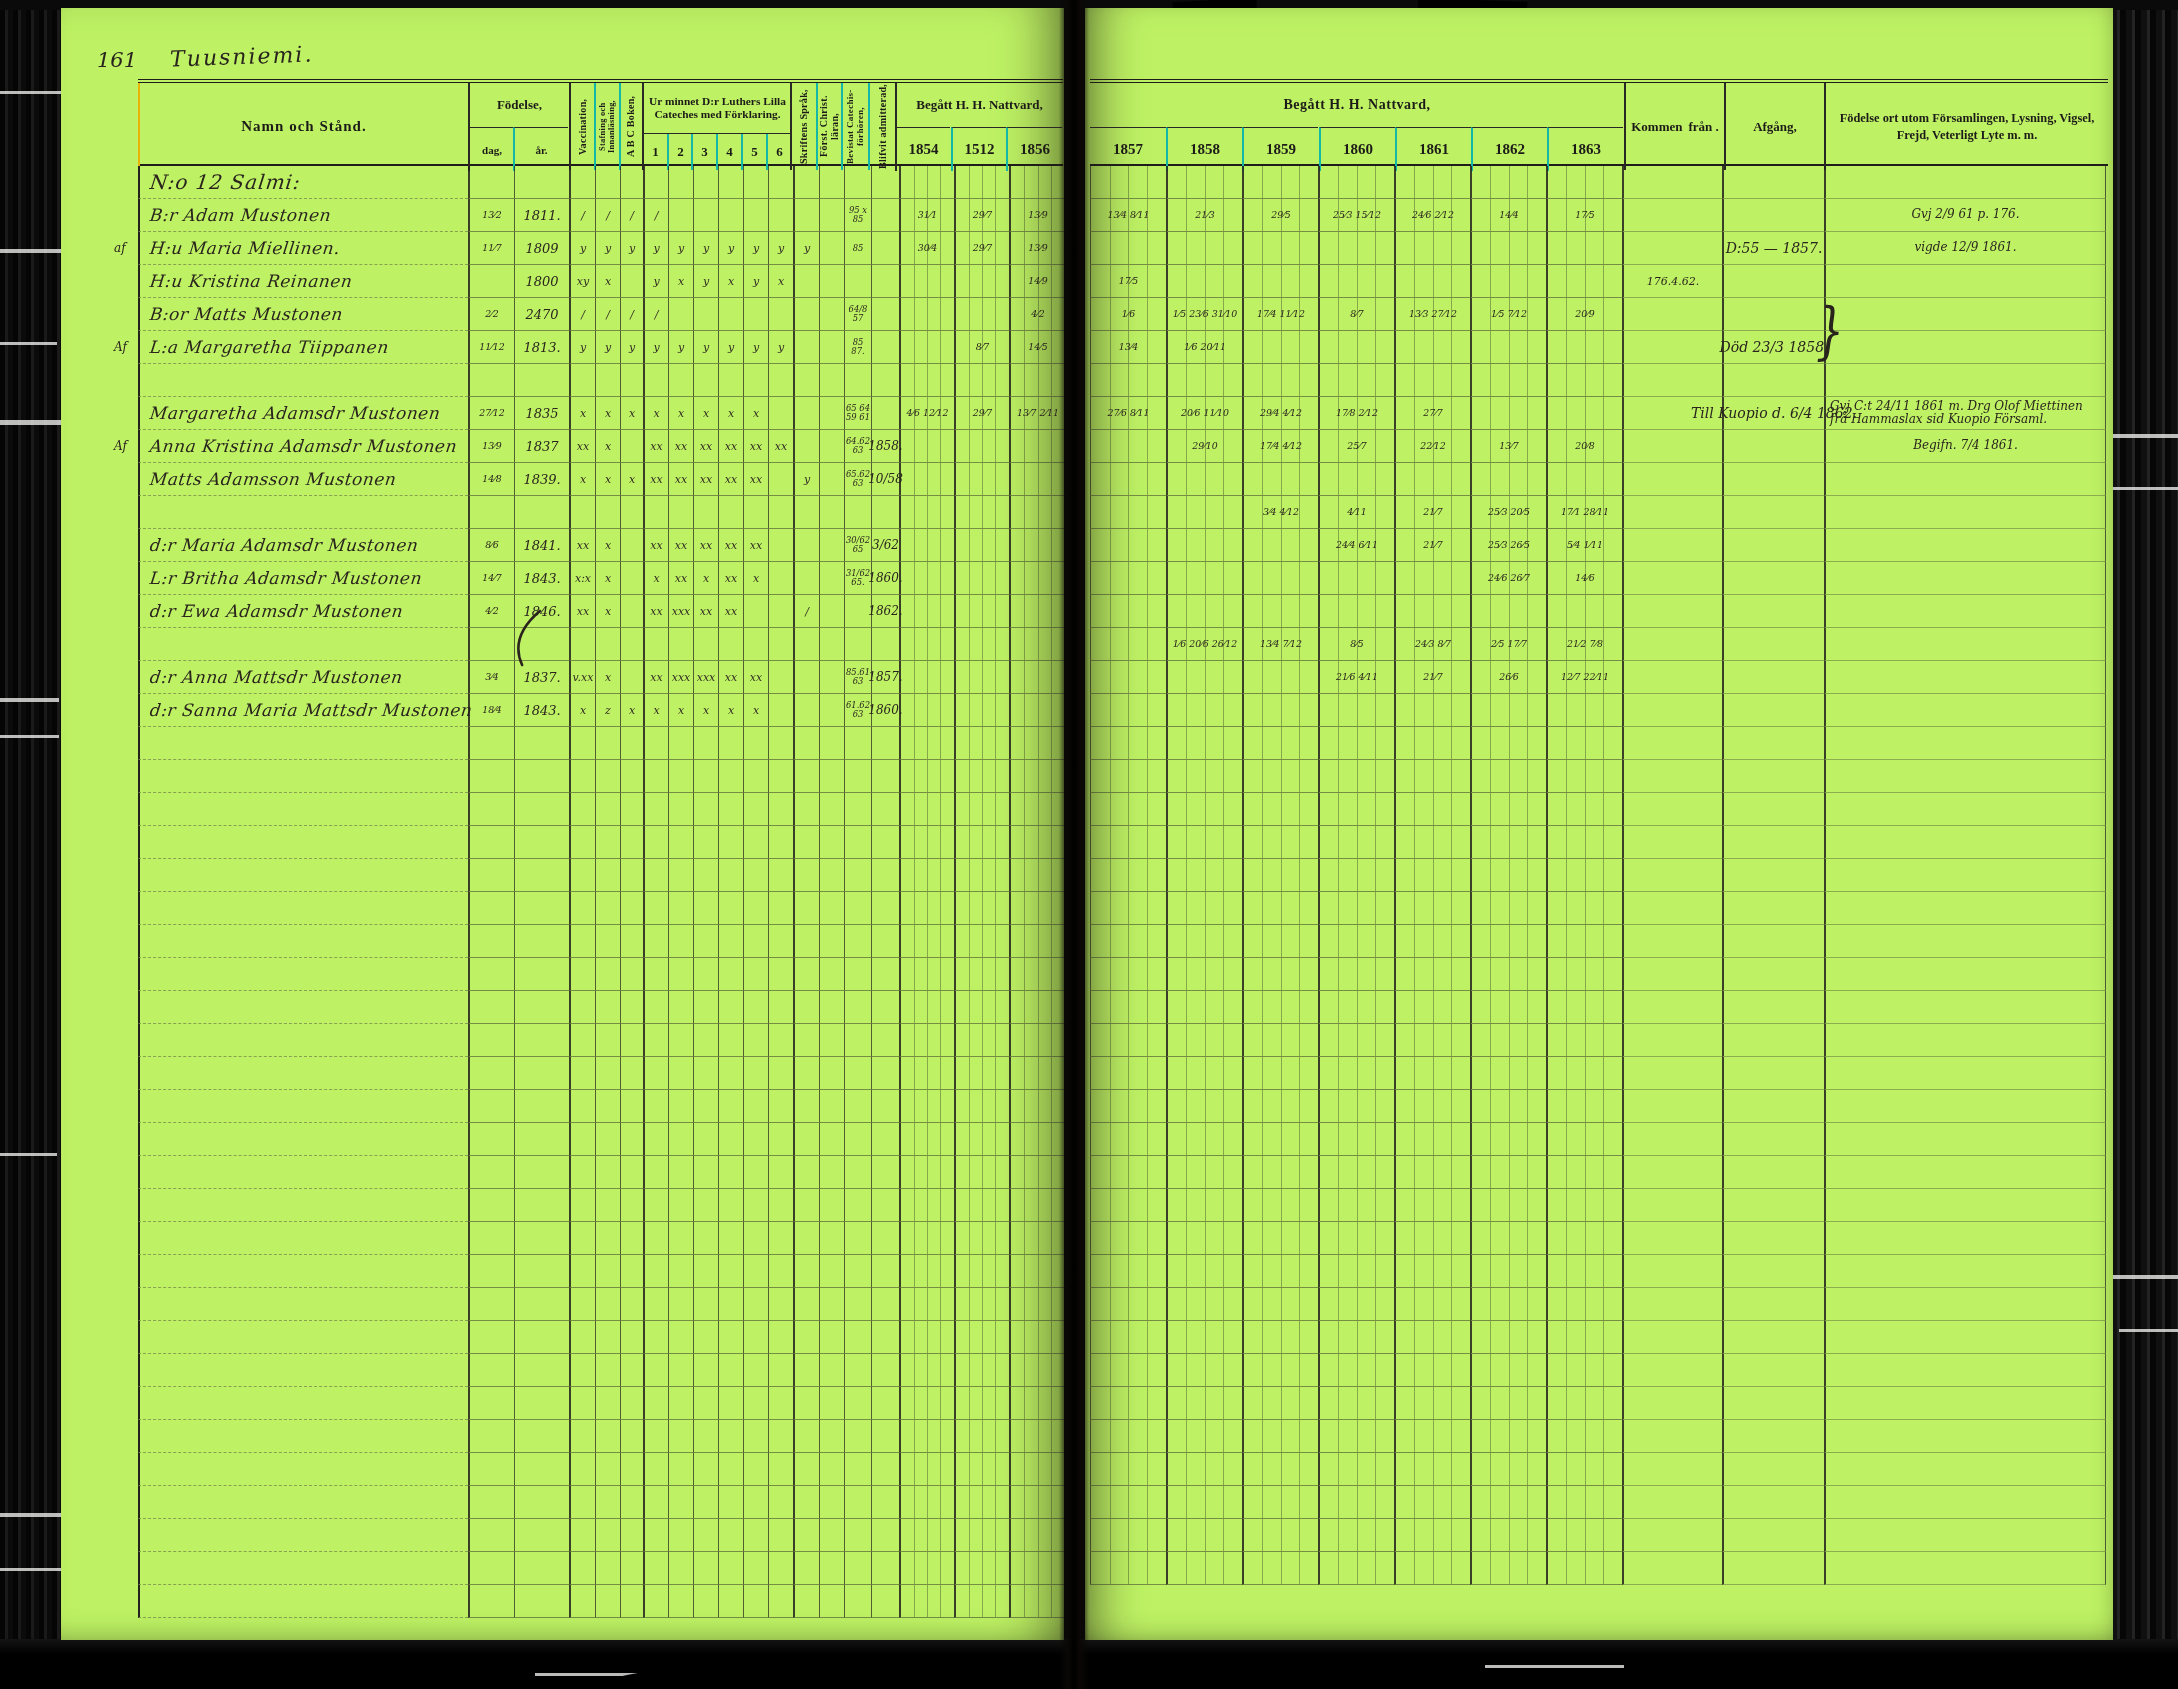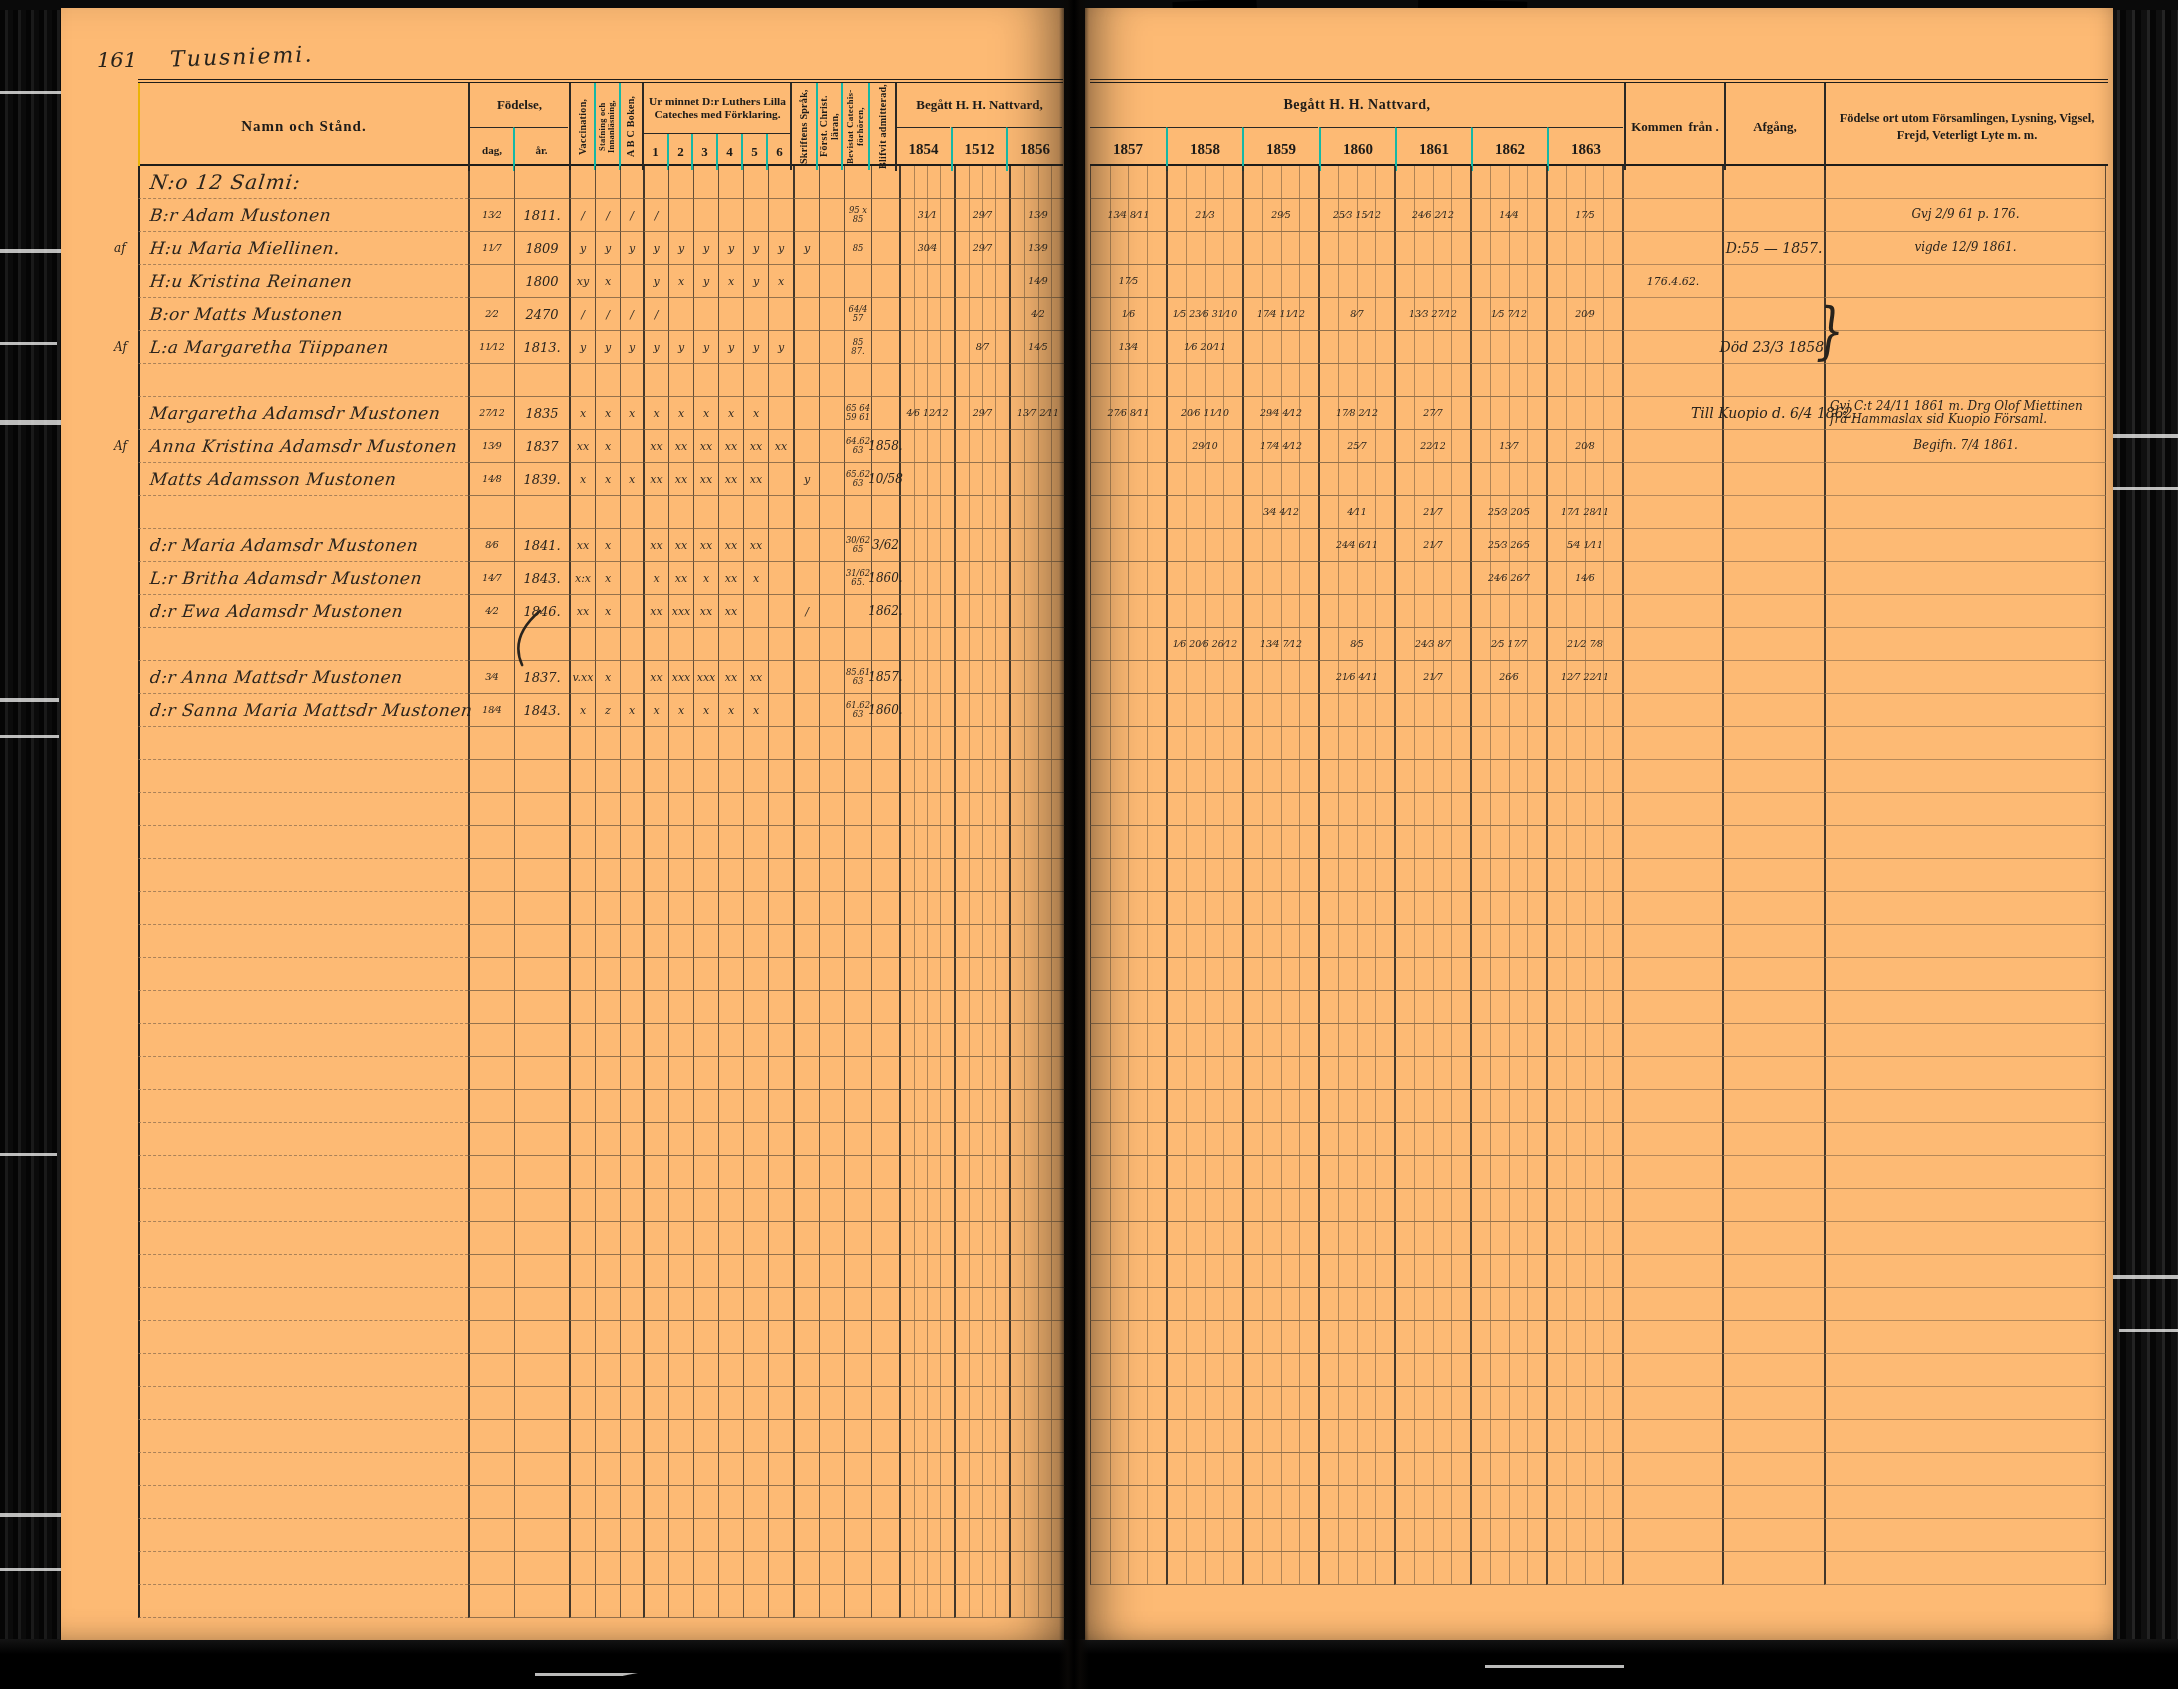--- a/index.html
+++ b/index.html
@@ -13,21 +13,21 @@
     background:repeating-linear-gradient(90deg,#050505 0 5px,#1a1a1a 5px 8px,#0b0b0b 8px 13px); }
   .edge-right { right:0; top:0; width:67px; height:1690px;
     background:repeating-linear-gradient(90deg,#101010 0 6px,#232323 6px 9px,#060606 9px 15px); }
   .edge-top    { left:0; top:0; width:2178px; height:10px; background:#0a0a0a; }
   .edge-bottom { left:0; bottom:0; width:2178px; height:51px;
     background:linear-gradient(0deg,#000 0 70%,#141414 100%); }
   .scratch { position:absolute; background:rgba(250,250,248,.75); filter:blur(0.6px); z-index:2; }
   .blotch  { position:absolute; background:#000; z-index:3; }
 
   
-  .page { position:absolute; top:8px; height:1632px; background:#fdba74; z-index:4; }
+  .page { position:absolute; top:8px; height:1632px; background:#bef264; z-index:4; }
   #page-left  { left:61px;  width:1003px;
     box-shadow:inset -46px 0 54px -34px rgba(20,15,10,.55), inset 0 -18px 30px -22px rgba(0,0,0,.35); }
   #page-right { left:1085px; width:1028px;
     box-shadow:inset 40px 0 50px -32px rgba(20,15,10,.6), inset -14px 0 26px -18px rgba(0,0,0,.3),
                inset 0 -18px 30px -22px rgba(0,0,0,.35); }
   #spine { position:absolute; left:1059px; top:0; width:30px; height:1690px; z-index:5;
     background:linear-gradient(90deg,rgba(0,0,0,0) 0,rgba(10,8,6,.9) 30%,#000 50%,rgba(10,8,6,.9) 70%,rgba(0,0,0,0) 100%); }
 
   
   .pr { color:#1d1b18; font-weight:bold; }
@@ -255,21 +255,21 @@
           <div class="c hw mark">/</div>
           <div class="c hw mark">/</div>
           <div class="c b2 hw mark">/</div>
           <div class="c hw mark"></div>
           <div class="c hw mark"></div>
           <div class="c hw mark"></div>
           <div class="c hw mark"></div>
           <div class="c hw mark"></div>
           <div class="c b2 hw mark"></div>
           <div class="c hw mark"></div>
-          <div class="c hw tiny">64/4
+          <div class="c hw tiny">64/8
 57</div>
           <div class="c hw adm"></div>
           <div class="c b2 ycell hw fr"></div>
           <div class="c b2 ycell hw fr"></div>
           <div class="c b2 ycell hw fr">4⁄2</div>
         </div>
         <div class="lrow">
           <div class="c name">
             <div class="hw" style="position: absolute; left: -26px; font-size: 12px;">Af</div>
             <div class="hw nametext">L:a Margaretha Tiippanen</div>

